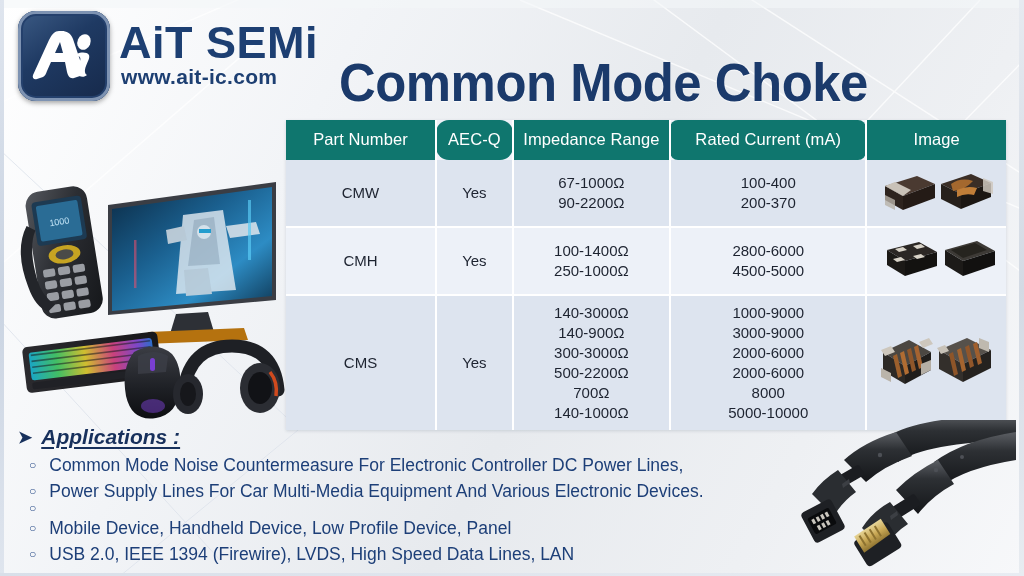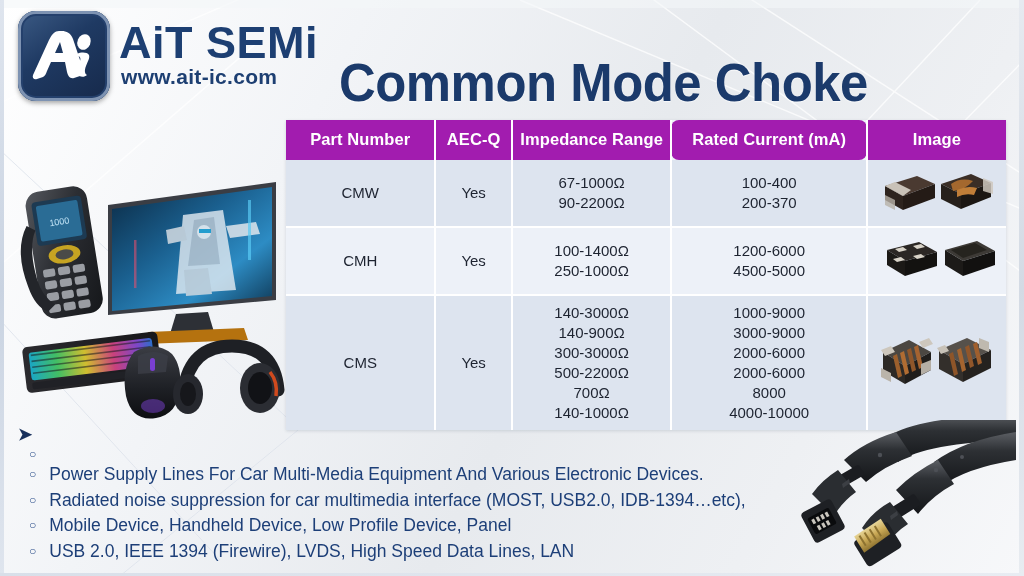--- a/index.html
+++ b/index.html
@@ -77,24 +77,24 @@
 
   
   #spec-table {
     position: absolute; left: 286px; top: 120px;
     width: 720px;
     border-collapse: collapse;
     background: #eef2f8;
     box-shadow: 0 1px 3px rgba(40,60,90,.16);
   }
   #spec-table th {
-    background: #a21caf;
+    background: #0f766e;
     color: #ffffff;
     font-size: 16.5px;
-    font-weight: 700;
+    font-weight: 400;
     letter-spacing: .1px;
     padding: 10px 4px 11px;
     border-right: 2px solid #ffffff;
     text-align: center;
     white-space: nowrap;
   }
   #spec-table th:last-child { border-right: none; }
   #spec-table td {
     color: #1d2330;
     font-size: 15px;
@@ -103,21 +103,21 @@
     border-right: 2px solid #ffffff;
     border-bottom: 2px solid #ffffff;
     padding: 7px 3px;
     line-height: 20px;
   }
   #spec-table td:last-child { border-right: none; }
   #spec-table tr.row-a td { background: #dde4ef; }
   #spec-table tr.row-b td { background: #edf1f8; }
   #spec-table tr:last-child td { border-bottom: none; }
   .col-part  { width: 143px; }
-  .col-aec   { width: 73px; }
+  .col-aec   { width: 73px; border-radius: 13px; }
   .col-imp   { width: 150px; }
   .col-cur   { width: 187px; border-radius: 8px; }
   .col-img   { width: 127px; }
   .multi span { display: block; }
   .img-cell { padding: 4px 2px !important; }
   .img-cell svg { display: block; margin: 0 auto; }
 
   
   #applications { position: absolute; left: 18px; top: 425px; width: 820px; }
   #applications-heading {
@@ -344,21 +344,21 @@
       </tr>
 
       <tr class="row-b">
         <td>CMH</td>
         <td>Yes</td>
         <td class="multi">
           <span>100-1400Ω</span>
           <span>250-1000Ω</span>
         </td>
         <td class="multi">
-          <span>1200-6000</span>
+          <span>2800-6000</span>
           <span>4500-5000</span>
         </td>
         <td class="img-cell">
           <svg width="128" height="58" viewBox="0 0 128 58">
             <g>
               <polygon points="14,18 46,10 64,20 32,29" fill="#2b2724"></polygon>
               <polygon points="14,18 32,29 32,44 14,33" fill="#1b1916"></polygon>
               <polygon points="32,29 64,20 64,34 32,44" fill="#131210"></polygon>
               <g fill="#d8d3c8">
                 <polygon points="22,17 30,15 34,18 26,20"></polygon>
@@ -387,21 +387,21 @@
           <span>500-2200Ω</span>
           <span>700Ω</span>
           <span>140-1000Ω</span>
         </td>
         <td class="multi">
           <span>1000-9000</span>
           <span>3000-9000</span>
           <span>2000-6000</span>
           <span>2000-6000</span>
           <span>8000</span>
-          <span>4000-10000</span>
+          <span>5000-10000</span>
         </td>
         <td class="img-cell">
           <svg width="128" height="74" viewBox="0 0 128 74">
             <g>
               <polygon points="10,26 36,14 58,26 32,40" fill="#4b4742"></polygon>
               <polygon points="10,26 32,40 32,58 10,45" fill="#2c2926"></polygon>
               <polygon points="32,40 58,26 58,44 32,58" fill="#201e1c"></polygon>
               <g>
                 <path d="M20 30 l4 -2 l5 22 l-4 2 z" fill="#9c5f2c"></path>
                 <path d="M27 27 l4 -2 l5 22 l-4 2 z" fill="#b06c32"></path>
@@ -428,32 +428,33 @@
             </g>
           </svg>
         </td>
       </tr>
     </tbody>
   </table>
 
   <div id="applications">
     <div id="applications-heading">
       <span class="arrow">➤</span>
+      <span class="label">Applications :</span>
     </div>
 
     <div class="app-item">
       <span class="dot">○</span>
+      <span>Common Mode Noise Countermeasure For Electronic Controller DC Power Lines,</span>
     </div>
     <div class="app-item">
       <span class="dot">○</span>
       <span>Power Supply Lines For Car Multi-Media Equipment And Various Electronic Devices.</span>
     </div>
     <div class="app-item">
       <span class="dot">○</span>
-      <span>Radiated noise suppression for car multimedia interface (MOST, USB2.0, IDB-1394…etc),</span>
     </div>
     <div class="app-item">
       <span class="dot">○</span>
       <span>Mobile Device, Handheld Device, Low Profile Device, Panel</span>
     </div>
     <div class="app-item">
       <span class="dot">○</span>
       <span>USB 2.0, IEEE 1394 (Firewire), LVDS, High Speed Data Lines, LAN</span>
     </div>
   </div>

